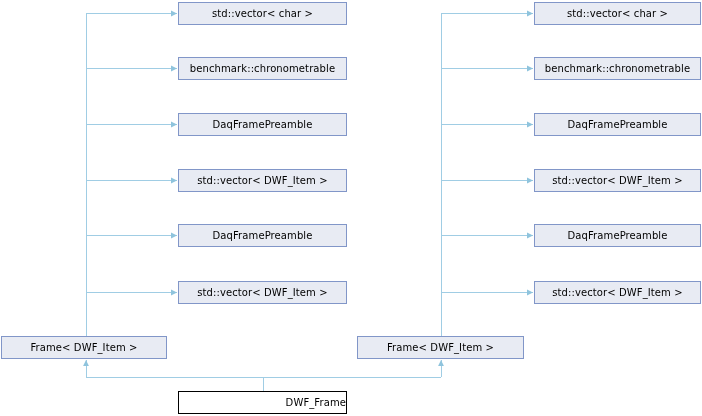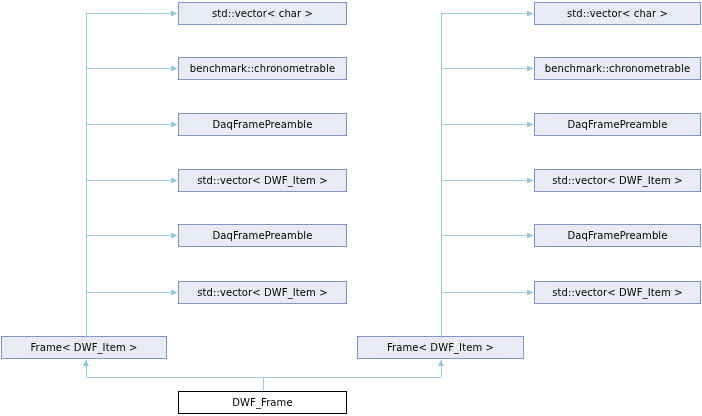--- a/index.html
+++ b/index.html
@@ -18,20 +18,21 @@
     border:1px solid #8196c8;
     font-size:10px;
     color:#000000;
     white-space:nowrap;
     letter-spacing:0.1px;
     overflow:hidden;
   }
   .node.focus{
     background:#ffffff;
     border:1px solid #000000;
+    justify-content:flex-end;
   }
   .node-label{pointer-events:none;}
 </style>
 </head>
 <body>
 
 <div id="diagram">
   <svg class="edges" viewBox="0 0 702 416" xmlns="http://www.w3.org/2000/svg">
     <defs>
       <marker id="arrR" markerWidth="7" markerHeight="7" refX="6" refY="3.5" orient="auto" markerUnits="userSpaceOnUse">

